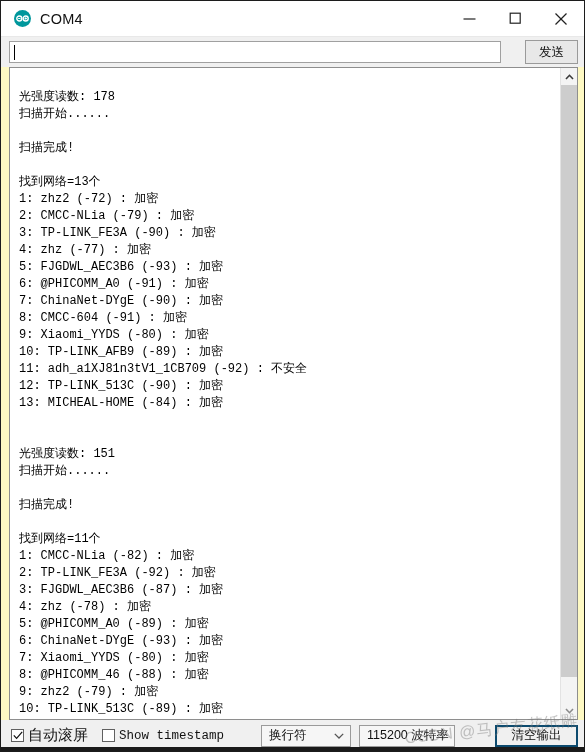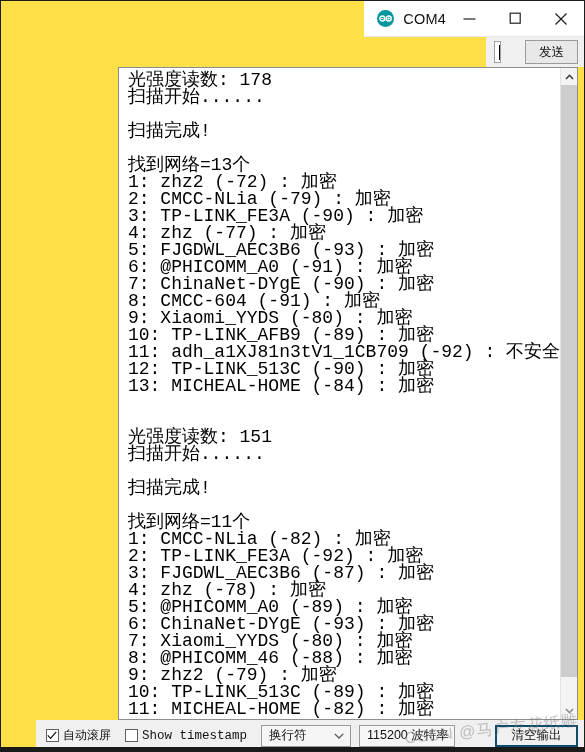--- a/index.html
+++ b/index.html
@@ -4,24 +4,24 @@
 <style>
   html,body{margin:0;padding:0;}
   body{
     width:585px;height:752px;
     background:#1a1a1a;
     font-family:"Liberation Sans", sans-serif;
     overflow:hidden;
   }
   .window{
     position:absolute;left:0;top:0;width:585px;height:752px;
-    background:#fde047;
+    background:#fef9c3;
     border:1px solid #1c1c1c;
     box-sizing:border-box;
-    display:flex;flex-direction:column;align-items:flex-end;
+    display:flex;flex-direction:column;
   }
   
   .titlebar{
     height:36px;min-height:36px;
     background:#ffffff;
     display:flex;align-items:center;
     box-sizing:border-box;
     border-bottom:1px solid #e8e8e8;
   }
   .app-icon{
@@ -80,24 +80,24 @@
     margin:0 6px 0 8px;
     border:1px solid #8e8e8e;
     background:#ffffff;
     display:flex;
     box-sizing:border-box;
     overflow:hidden;
     position:relative;
   }
   .console{
     flex:1 1 auto;
-    padding:4px 0 0 9px;
+    padding:21px 0 0 9px;
     overflow:hidden;
     font-family:"Liberation Mono","DejaVu Sans Mono", monospace;
-    font-size:18px;
+    font-size:12px;
     line-height:17px;
     color:#000;
     white-space:pre;
     border-radius:17px;
   }
   .console .line{height:17px;}
   .console .blank{height:17px;}
   
   .scrollbar{
     width:17px;min-width:17px;
@@ -127,21 +127,21 @@
   }
   .chk{
     display:flex;align-items:center;margin-right:14px;
   }
   .chkbox{
     width:13px;height:13px;border:1px solid #606060;background:#fff;
     box-sizing:border-box;margin-right:4px;
     display:flex;align-items:center;justify-content:center;
   }
   .chkbox svg{display:block;}
-  .chk-label-cn{font-size:12px;color:#111;font-family:"Liberation Sans", sans-serif;}
+  .chk-label-cn{font-size:15px;color:#111;font-family:"Liberation Sans", sans-serif;}
   .chk-label-en{font-size:12.5px;color:#111;font-family:"Liberation Mono", monospace;}
   .dropdown{
     height:22px;border:1px solid #9a9a9a;background:#f6f6f6;
     box-sizing:border-box;display:flex;align-items:center;
     font-size:12.5px;color:#111;
     padding-left:7px;
   }
   #newline-dropdown{width:90px;margin-right:8px;gap:17px;}
   #baud-dropdown{width:96px;margin-right:8px;}
   .dd-val{flex:1 1 auto;}

